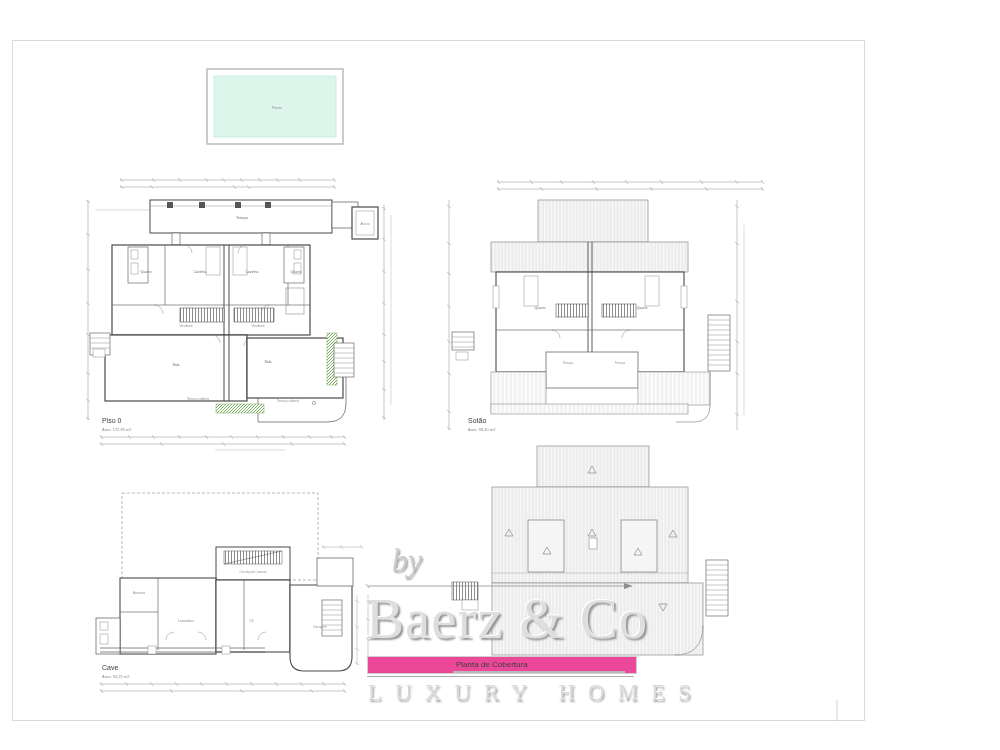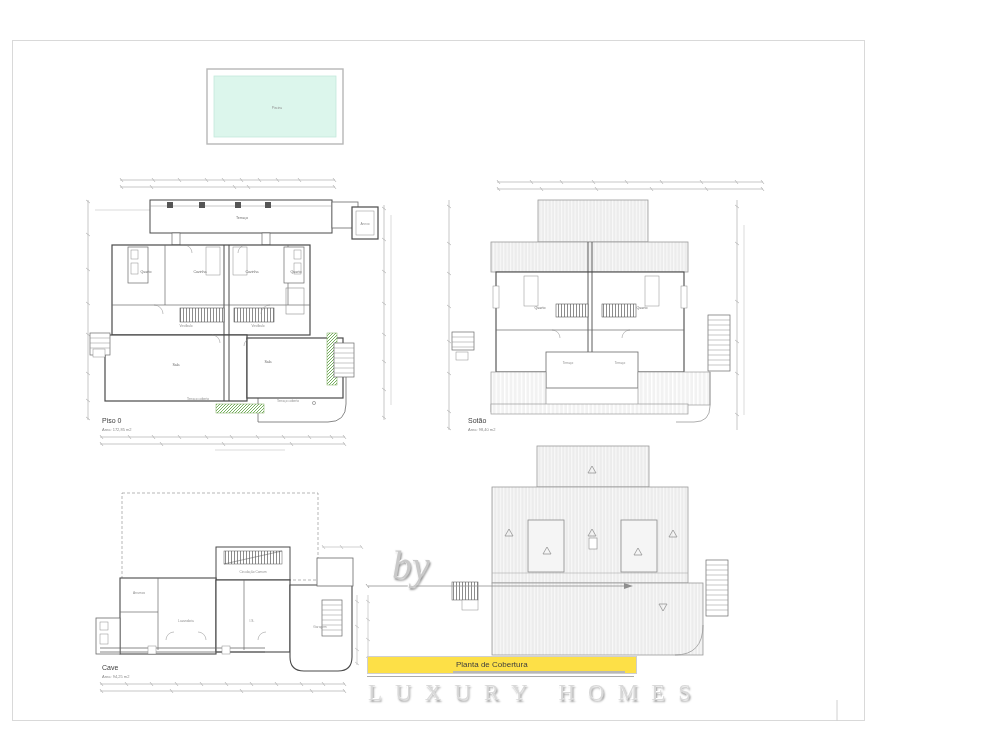--- a/index.html
+++ b/index.html
@@ -9,27 +9,27 @@
          border:1px solid #d9d9d9;box-sizing:border-box;}
   svg{position:absolute;left:0;top:0;}
   text{font-family:"Liberation Sans",sans-serif;fill:#555;}
   .plan-title{font-size:7px;fill:#3c3c3c;}
   .plan-area{font-size:4px;fill:#8a8a8a;}
   .room-lbl{font-size:3.6px;fill:#6a6a6a;text-anchor:middle;}
   .tiny-lbl{font-size:3.2px;fill:#8f8f8f;text-anchor:middle;}
   
   .wm{position:absolute;color:#d7d7d7;font-family:"Liberation Serif",serif;
       text-shadow:-1px -1px 0 #fafafa, 1px 2px 2px #9a9a9a;}
-  #wm-by{left:392px;top:542px;font-size:40px;font-style:italic;color:#c9c9c9;}
+  #wm-by{left:392px;top:542px;font-size:32px;font-style:italic;color:#c9c9c9;}
   #wm-brand{left:366px;top:586px;width:286px;font-size:57px;letter-spacing:1px;
       color:#dedede;text-shadow:-1px -1px 0 #ffffff, 2px 2px 2px #959595;white-space:nowrap;}
   #wm-tagline{left:368px;top:680px;font-size:23px;letter-spacing:13px;color:#d9d9d9;
       text-shadow:-1px -1px 0 #ffffff, 1px 2px 2px #9e9e9e;white-space:nowrap;text-align:center;}
   #cobertura-label-box{position:absolute;left:367px;top:656px;width:270px;height:18px;
-      background:#fde047;border:1px solid #cfcfcf;box-sizing:border-box;z-index:6;text-align:right;}
+      background:#ec4899;border:1px solid #cfcfcf;box-sizing:border-box;z-index:6;text-align:right;}
   #cobertura-label-box .t{position:absolute;left:88px;top:3px;font-size:8px;color:#3d3d3d;
       font-family:"Liberation Sans",sans-serif;}
   #cobertura-label-box .note{position:absolute;left:85px;top:14px;width:172px;height:2px;background:#b8b8b8;}
   #wm-rule2{position:absolute;left:367px;top:676px;width:267px;height:1px;background:#ababab;z-index:7;}
   .z5{z-index:5;} .z8{z-index:8;}
 </style>
 </head>
 <body>
 
 <div id="stage">
@@ -288,20 +288,21 @@
       <line x1="368" y1="586" x2="630" y2="586" stroke="#8f8f8f" stroke-width="0.8"></line>
       <path d="M633,586 L624,583 L624,589 Z" fill="#8f8f8f"></path>
       <path d="M366,584 l3,4" stroke="#8f8f8f" stroke-width="0.7"></path>
       <line x1="368" y1="595" x2="368" y2="660" stroke="#a3a3a3" stroke-width="0.5"></line>
       <path d="M366,600 l4,3 M366,618 l4,3 M366,638 l4,3 M366,657 l4,3" stroke="#a3a3a3" stroke-width="0.5"></path>
       <line x1="837" y1="700" x2="837" y2="721" stroke="#d0d0d0" stroke-width="1"></line>
     </g>
   </svg>
 
   <div id="wm-by" class="wm z5">by</div>
+  <div id="wm-brand" class="wm z5">Baerz &amp; Co</div>
 
   <div id="cobertura-label-box">
     <span class="t">Planta de Cobertura</span>
     <span class="note"></span>
   </div>
   <div id="wm-rule2"></div>
   <div id="wm-tagline" class="wm z8">LUXURY HOMES</div>
 </div>
 
 </body></html>

